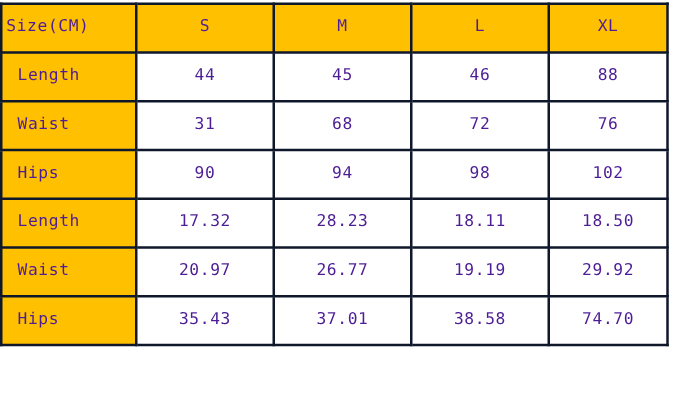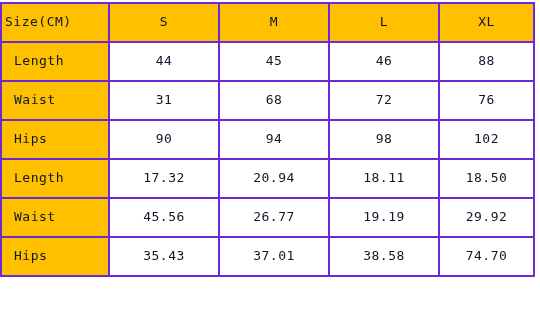--- a/index.html
+++ b/index.html
@@ -19,25 +19,25 @@
     width: 533px;
     margin: 2px 0 0 0;
   }
   #size-chart col.c-label { width: 108px; }
   #size-chart col.c-s     { width: 110px; }
   #size-chart col.c-m     { width: 110px; }
   #size-chart col.c-l     { width: 110px; }
   #size-chart col.c-xl    { width: 95px; }
 
   #size-chart td {
-    border: 2px solid #6d28d9;
+    border: 2px solid #0f172a;
     height: 37px;
     font-size: 13px;
     line-height: 1.1;
-    color: #0f172a;
+    color: #4c1d95;
     text-align: center;
     vertical-align: middle;
     background: #ffffff;
     letter-spacing: 0.5px;
     padding: 0;
   }
   #size-chart td.label-cell {
     background: #ffc000;
     text-align: left;
     padding-left: 12px;
@@ -88,27 +88,27 @@
       <td class="label-cell">Hips</td>
       <td>90</td>
       <td>94</td>
       <td>98</td>
       <td>102</td>
     </tr>
 
     <tr>
       <td class="label-cell">Length</td>
       <td>17.32</td>
-      <td>20.94</td>
+      <td>28.23</td>
       <td>18.11</td>
       <td>18.50</td>
     </tr>
     <tr>
       <td class="label-cell">Waist</td>
-      <td>45.56</td>
+      <td>20.97</td>
       <td>26.77</td>
       <td>19.19</td>
       <td>29.92</td>
     </tr>
     <tr>
       <td class="label-cell">Hips</td>
       <td>35.43</td>
       <td>37.01</td>
       <td>38.58</td>
       <td>74.70</td>

